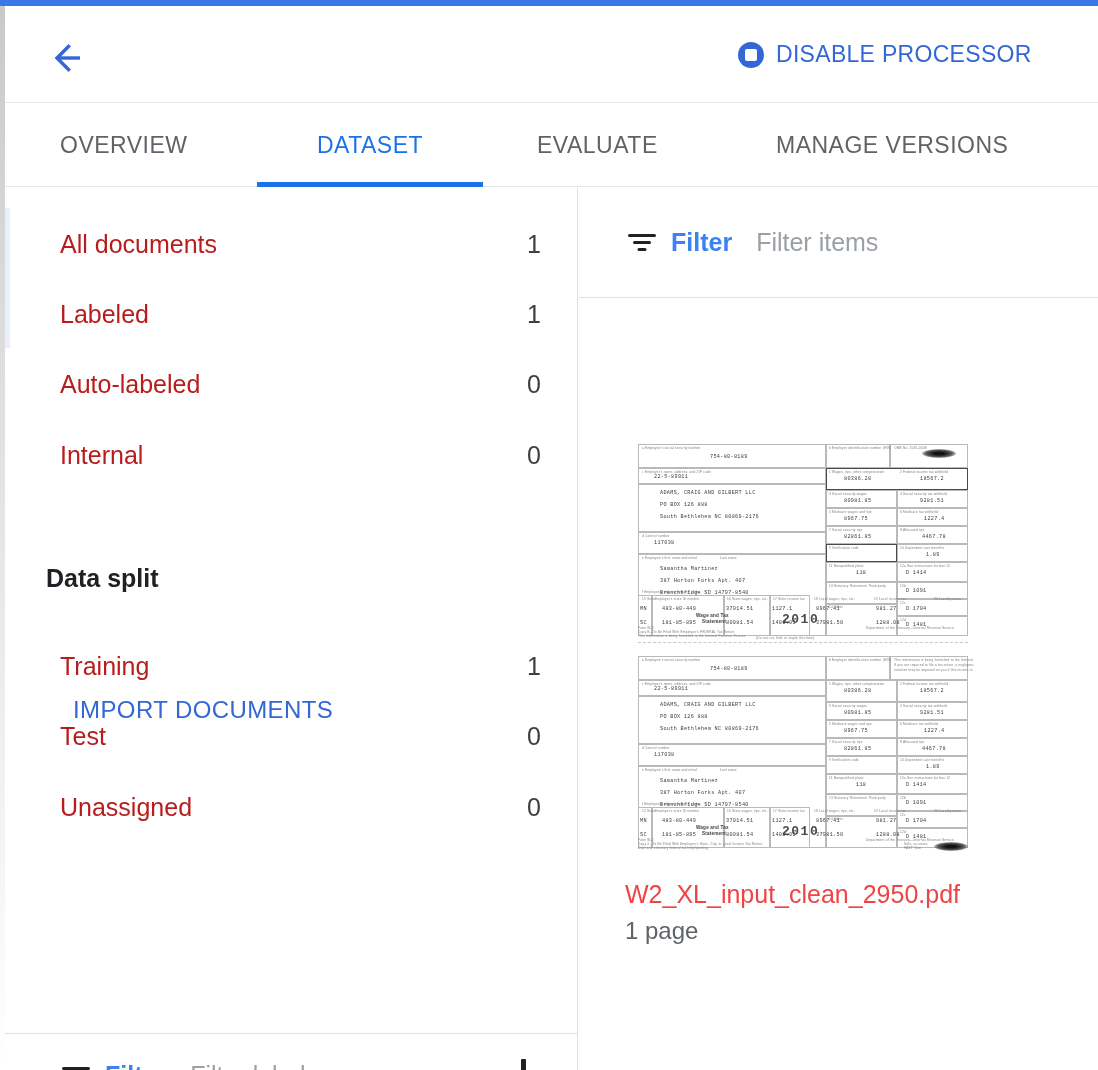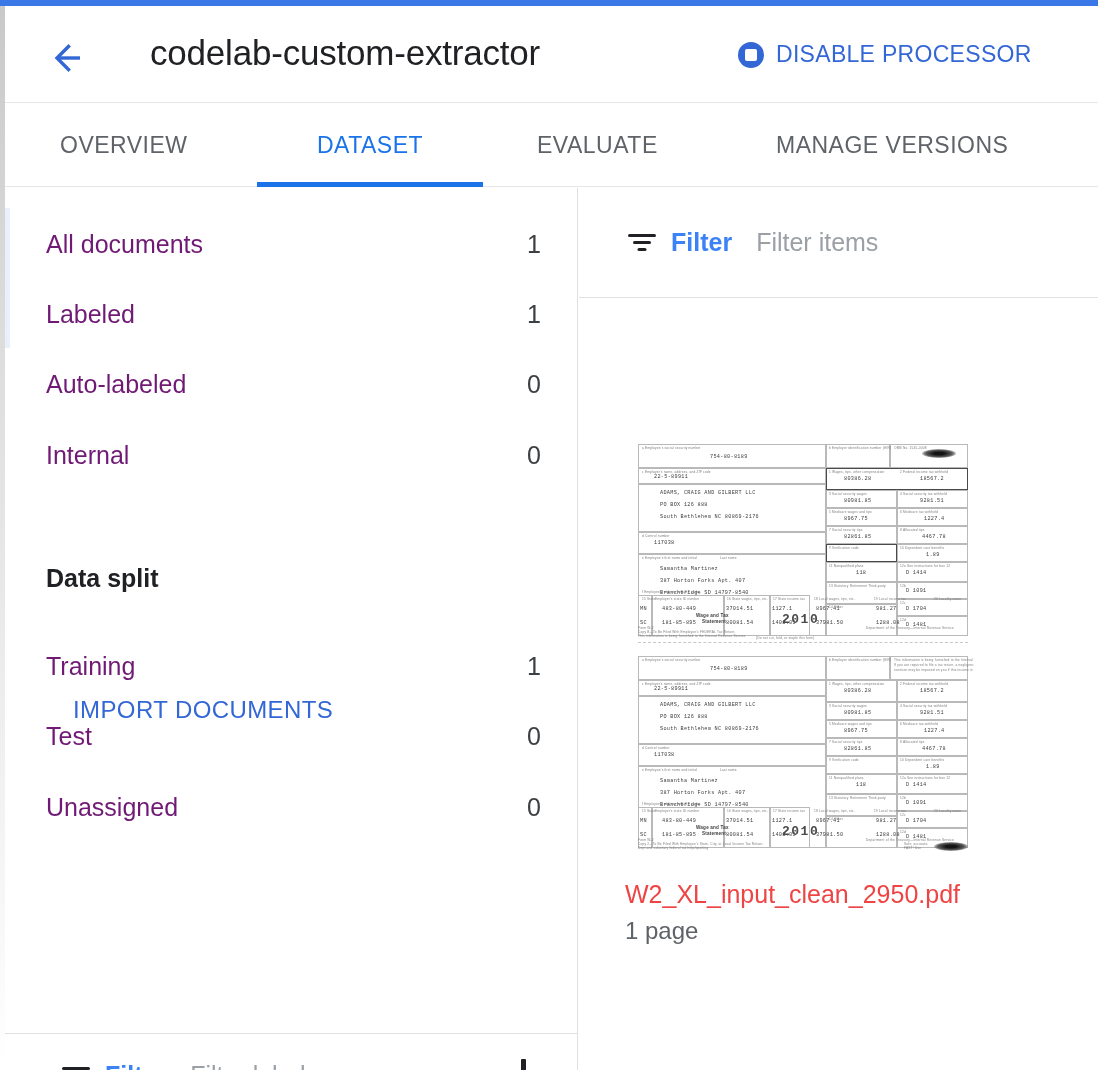--- a/index.html
+++ b/index.html
@@ -164,23 +164,23 @@
     position: absolute;
     left: 0;
     width: 572px;
     height: 70px;
     display: flex;
     align-items: center;
     cursor: pointer;
   }
   .side-row .label {
     position: absolute;
-    left: 41px;
+    left: 55px;
     font-size: 25px;
-    color: #701a75;
+    color: #b91c1c;
     white-space: nowrap;
   }
   .side-row .count {
     position: absolute;
     right: 36px;
     font-size: 25px;
     color: #3c4043;
   }
   .side-heading {
     position: absolute;
@@ -411,21 +411,20 @@
 
 <div id="header">
 
   <div id="back-button">
     <svg width="38" height="30" viewBox="0 0 38 30">
       <path d="M14.5 3.5 L3 15 L14.5 26.5" fill="none" stroke="#3367d6" stroke-width="3.4" stroke-linecap="square" stroke-linejoin="miter"></path>
       <rect x="3" y="13.3" width="23" height="3.4" fill="#3367d6"></rect>
     </svg>
   </div>
 
-  <div id="page-title">codelab-custom-extractor</div>
 
   <div id="disable-processor-button">
     <span id="disable-processor-icon"></span>
     <span id="disable-processor-label">DISABLE PROCESSOR</span>
   </div>
 
 </div>
 
 <div id="tabbar">
   <div class="tab" id="tab-0">

